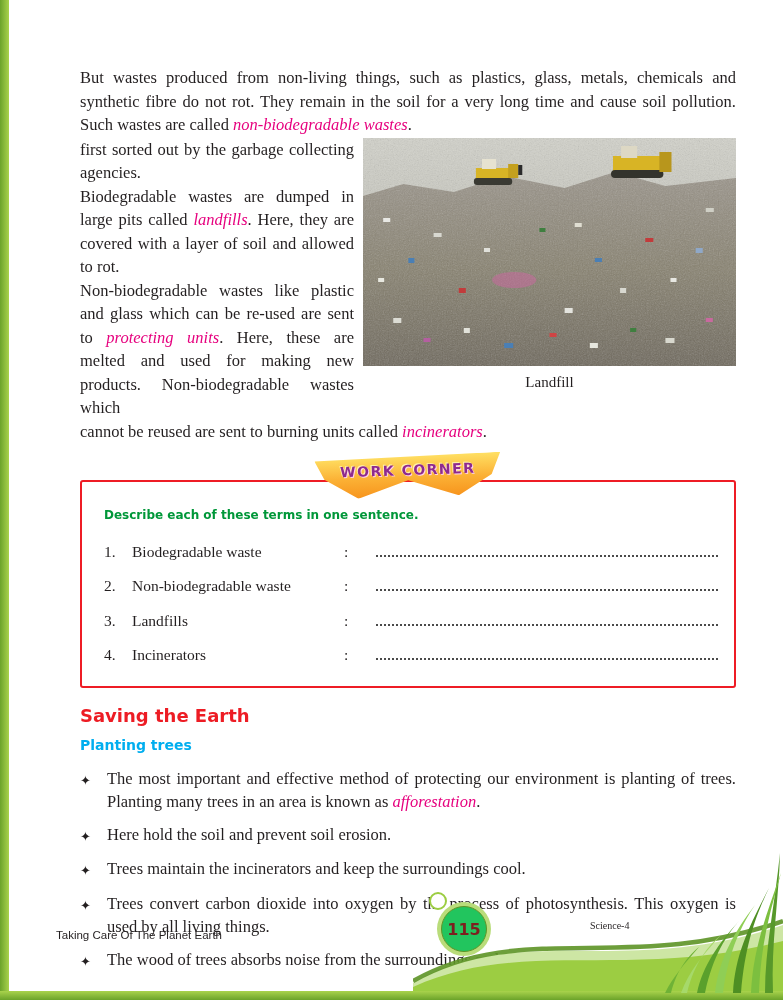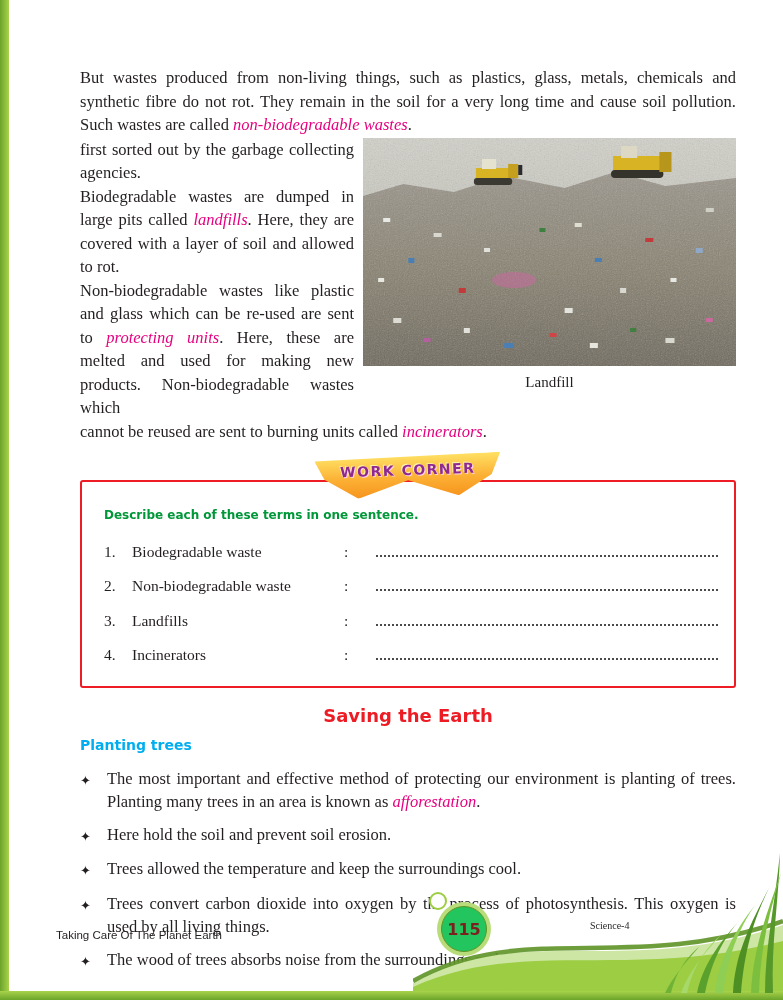--- a/index.html
+++ b/index.html
@@ -28,21 +28,21 @@
           font-family:"DejaVu Sans",sans-serif;font-weight:bold;font-size:14px;letter-spacing:1.5px;
           color:#8e2a8e;text-shadow:1px 1px 0 #ffd1ec,-1px -1px 0 #fff2ae;transform:rotate(-2deg);}
   .wc-box{border:2px solid #ee1c25;border-radius:3px;margin-top:-17px;padding:22px 14px 8px 14px;background:#fff;}
   .wc-heading{color:#009739;font-family:"DejaVu Sans",sans-serif;font-weight:bold;font-size:12px;margin:0 0 12px 8px;}
   .wc-row{display:flex;align-items:baseline;margin:0 0 11px 8px;font-size:15.5px;}
   .wc-num{flex:0 0 28px;}
   .wc-term{flex:0 0 212px;}
   .wc-colon{flex:0 0 28px;text-align:left;}
   .wc-leader{flex:1;border-bottom:2px dotted #4a4a4a;height:13px;margin:0 2px 0 4px;}
   
-  .h-red{color:#ed1c24;font-family:"DejaVu Sans",sans-serif;font-weight:bold;font-size:18px;margin:16px 0 7px 0;text-align:center;}
+  .h-red{color:#ed1c24;font-family:"DejaVu Sans",sans-serif;font-weight:bold;font-size:18px;margin:16px 0 7px 0;}
   .h-cyan{color:#00aeef;font-family:"DejaVu Sans",sans-serif;font-weight:bold;font-size:14px;margin:0 0 9px 0;}
   .bullet-item{display:flex;margin-bottom:9px;}
   .bullet-glyph{flex:0 0 27px;font-size:13px;padding-top:2px;font-family:"DejaVu Sans",sans-serif;color:#231f20;}
   .bullet-text{flex:1;text-align:justify;}
   
   .footer-wave{position:absolute;right:0;bottom:9px;z-index:1;}
   .grass{position:absolute;right:2px;bottom:7px;z-index:7;}
   .page-circle{position:absolute;left:441px;top:906px;width:44px;height:44px;border-radius:50%;
                background:#22c55e;border:1.5px solid #5d9426;box-shadow:0 0 0 4px #b9dc7a;
                display:flex;align-items:center;justify-content:center;
@@ -180,21 +180,21 @@
     <div class="bullet-item">
       <span class="bullet-glyph">✦</span>
       <span class="bullet-text"><span>The most important and effective method of protecting our environment is planting of trees. Planting many trees in an area is known as </span><span class="hl">afforestation</span><span>.</span></span>
     </div>
     <div class="bullet-item">
       <span class="bullet-glyph">✦</span>
       <span class="bullet-text">Here hold the soil and prevent soil erosion.</span>
     </div>
     <div class="bullet-item">
       <span class="bullet-glyph">✦</span>
-      <span class="bullet-text">Trees allowed the temperature and keep the surroundings cool.</span>
+      <span class="bullet-text">Trees maintain the incinerators and keep the surroundings cool.</span>
     </div>
     <div class="bullet-item">
       <span class="bullet-glyph">✦</span>
       <span class="bullet-text">Trees convert carbon dioxide into oxygen by the process of photosynthesis. This oxygen is used by all living things.</span>
     </div>
     <div class="bullet-item">
       <span class="bullet-glyph">✦</span>
       <span class="bullet-text">The wood of trees absorbs noise from the surroundings and controls it.</span>
     </div>
 

